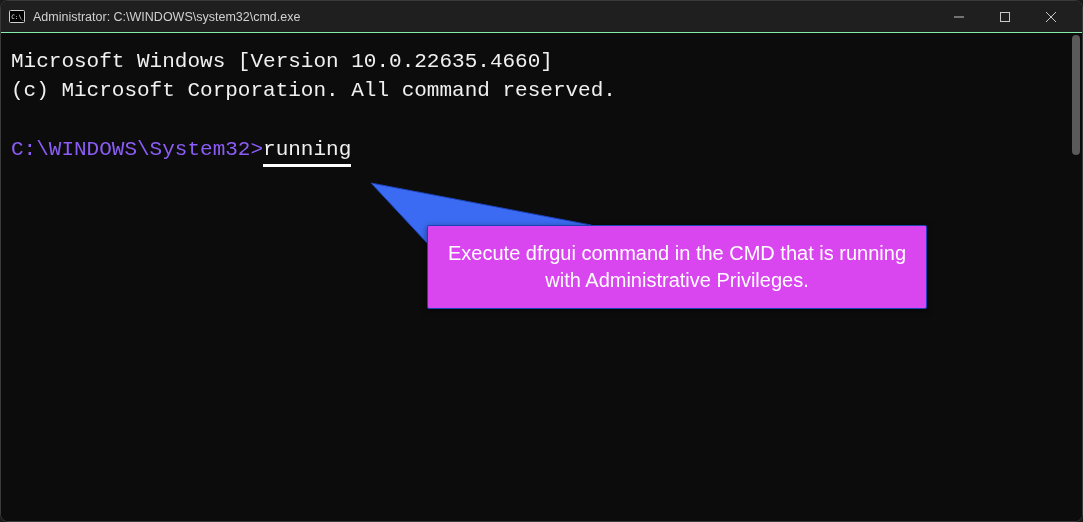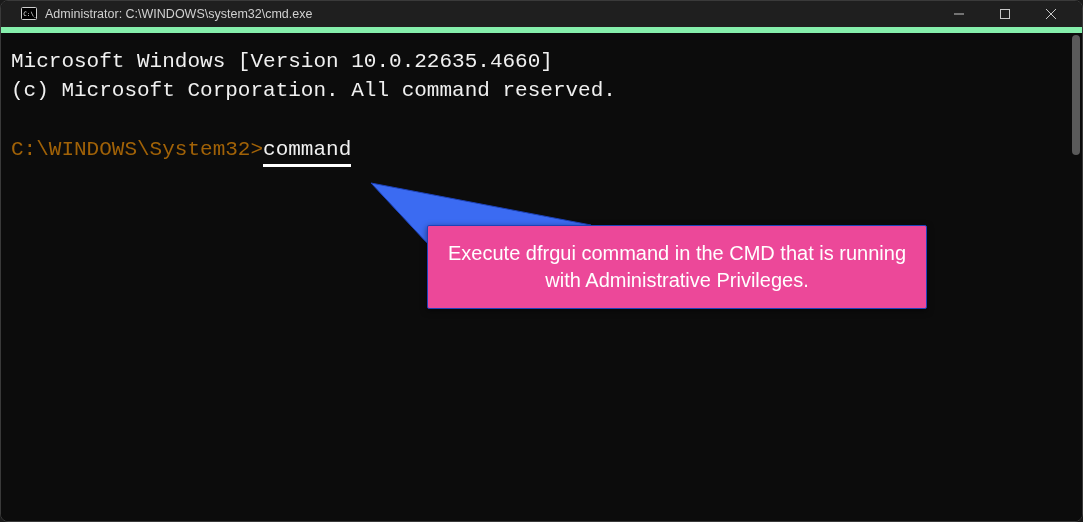--- a/index.html
+++ b/index.html
@@ -20,22 +20,22 @@
     border: 1px solid #3a3a3a;
     border-radius: 8px;
     overflow: hidden;
     position: relative;
   }
   .titlebar {
     height: 32px;
     background: #1f1f1f;
     display: flex;
     align-items: center;
-    padding: 0 8px 0 20px;
-    border-bottom: 6px solid #86efac;
+    padding: 0 8px 0 8px;
+    border-bottom: 1px solid #86efac;
   }
   .title-icon {
     width: 16px;
     height: 16px;
     margin-right: 8px;
     display: inline-flex;
     align-items: center;
     justify-content: center;
   }
   .title-text {
@@ -67,21 +67,21 @@
     background: #0c0c0c;
     overflow: hidden;
   }
   .terminal-text {
     font-family: Consolas, "Courier New", monospace;
     font-size: 21px;
     line-height: 1.4;
     color: #f0f0f0;
     white-space: pre;
   }
-  .cmd-line .prompt { color:#a16207;margin-top:29px; }
+  .cmd-line .prompt { color:#8b5cf6;margin-top:29px; }
   .cmd-line .cmd {
     border-bottom: 3px solid #ffffff;
     padding-bottom: 3px;
   }
   .scrollbar {
     position: absolute;
     right: 2px;
     top: 2px;
     width: 8px;
     height: 120px;
@@ -94,21 +94,21 @@
     top: 150px;
     width: 565px;
     height: 130px;
     pointer-events: none;
   }
   .callout-box {
     position: absolute;
     left: 56px;
     top: 42px;
     width: 500px;
-    background: #ec4899;
+    background: #d946ef;
     border: 1px solid #1d42b8;
     border-radius: 2px;
     padding: 14px 18px;
     color: #ffffff;
     font-size: 20px;
     line-height: 1.35;
     text-align: center;
     box-shadow: 0 2px 6px rgba(0,0,0,0.5);
     pointer-events: auto;
   }
@@ -143,21 +143,21 @@
             <line x1="10" y1="0" x2="0" y2="10" stroke="#c8c8c8" stroke-width="1"></line>
           </svg>
       </div>
     </div>
   </div>
 
   <div class="terminal-body">
     <div class="terminal-text"><span>Microsoft Windows [Version 10.0.22635.4660]</span>
 <span>(c) Microsoft Corporation. All command reserved.</span>
 
-<span class="cmd-line"><span class="prompt">C:\WINDOWS\System32&gt;</span><span class="cmd">command</span></span></div>
+<span class="cmd-line"><span class="prompt">C:\WINDOWS\System32&gt;</span><span class="cmd">running</span></span></div>
 
     <div class="scrollbar"></div>
 
     <div class="callout-wrap">
       <svg width="565" height="130" style="position:absolute;left:0;top:0;overflow:visible;">
         <polygon points="0,0 220,42 56,60" fill="#3b6bf2" stroke="#1d42b8" stroke-width="1"></polygon>
       </svg>
       <div class="callout-box">
         <span>Execute dfrgui command in the CMD that is running with Administrative Privileges.</span>
       </div>

